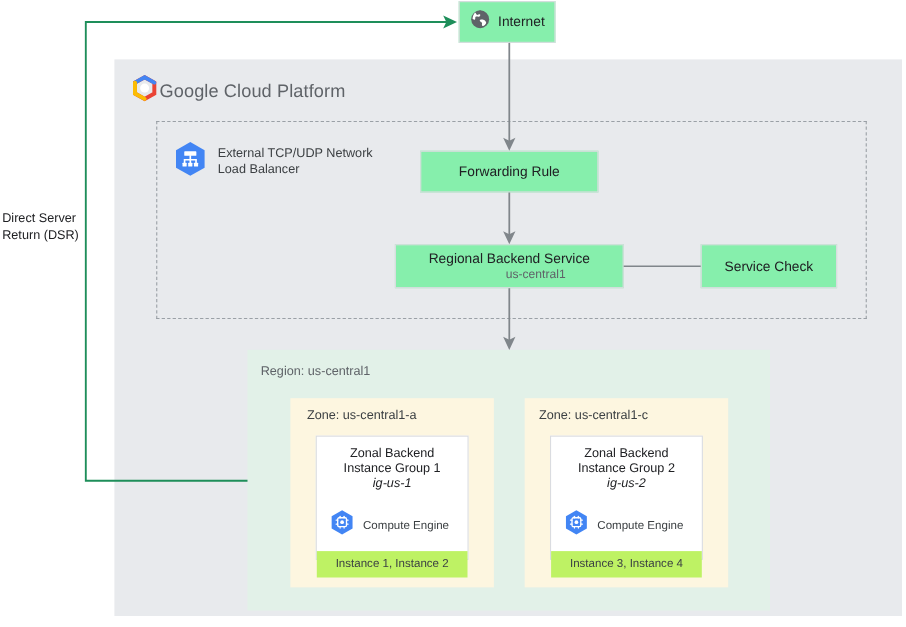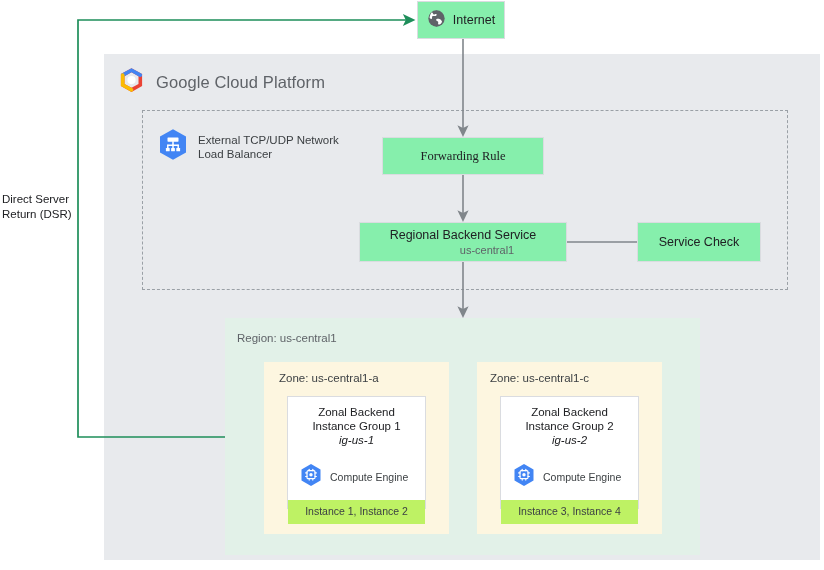--- a/index.html
+++ b/index.html
@@ -10,21 +10,21 @@
     position:relative;overflow:hidden;
   }
   .abs{position:absolute;}
 
   
   #gcp-panel{
     left:104px;top:54px;width:716px;height:506px;
     background:#e8eaed;
   }
   #gcp-logo-row{
-    left:118px;top:68px;display:flex;align-items:center;gap:11px;
+    left:118px;top:68px;display:flex;align-items:center;gap:0;
   }
   #gcp-title{
     font-size:16.5px;color:#5f6368;letter-spacing:.1px;white-space:nowrap;
   }
   #gcp-title b{font-weight:400;}
 
   
   #lb-container{
     left:142px;top:110px;width:644px;height:178px;
     border:1px dashed #9aa0a6;background:transparent;
@@ -41,21 +41,21 @@
     background:#86efac;border:1px solid #dadce0;
     display:flex;flex-direction:column;align-items:center;justify-content:center;
     box-sizing:border-box;text-align:center;
   }
   .node .t1{font-size:12.5px;color:#202124;line-height:16px;}
   .node .t2{font-size:11px;color:#5f6368;line-height:15px;margin-left:48px;}
 
   #internet-box{left:417px;top:1px;width:88px;height:38px;
     flex-direction:row;gap:7px;}
   #internet-box .t1{font-size:12.5px;}
-  #fwd-rule-box{left:382px;top:137px;width:162px;height:38px;font-family:Liberation Serif, serif;}
+  #fwd-rule-box{left:382px;top:137px;width:162px;height:38px;}
   #backend-svc-box{left:359px;top:222px;width:208px;height:40px;}
   #health-check-box{left:637px;top:222px;width:124px;height:40px;}
 
   
   #region-box{
     left:225px;top:318px;width:475px;height:237px;background:#e2f1e8;
   }
   #region-label{left:237px;top:332px;font-size:11.5px;color:#5f6368;}
   .zone-box{background:#fdf6e0;}
   #zone-a{left:264px;top:362px;width:185px;height:172px;}

